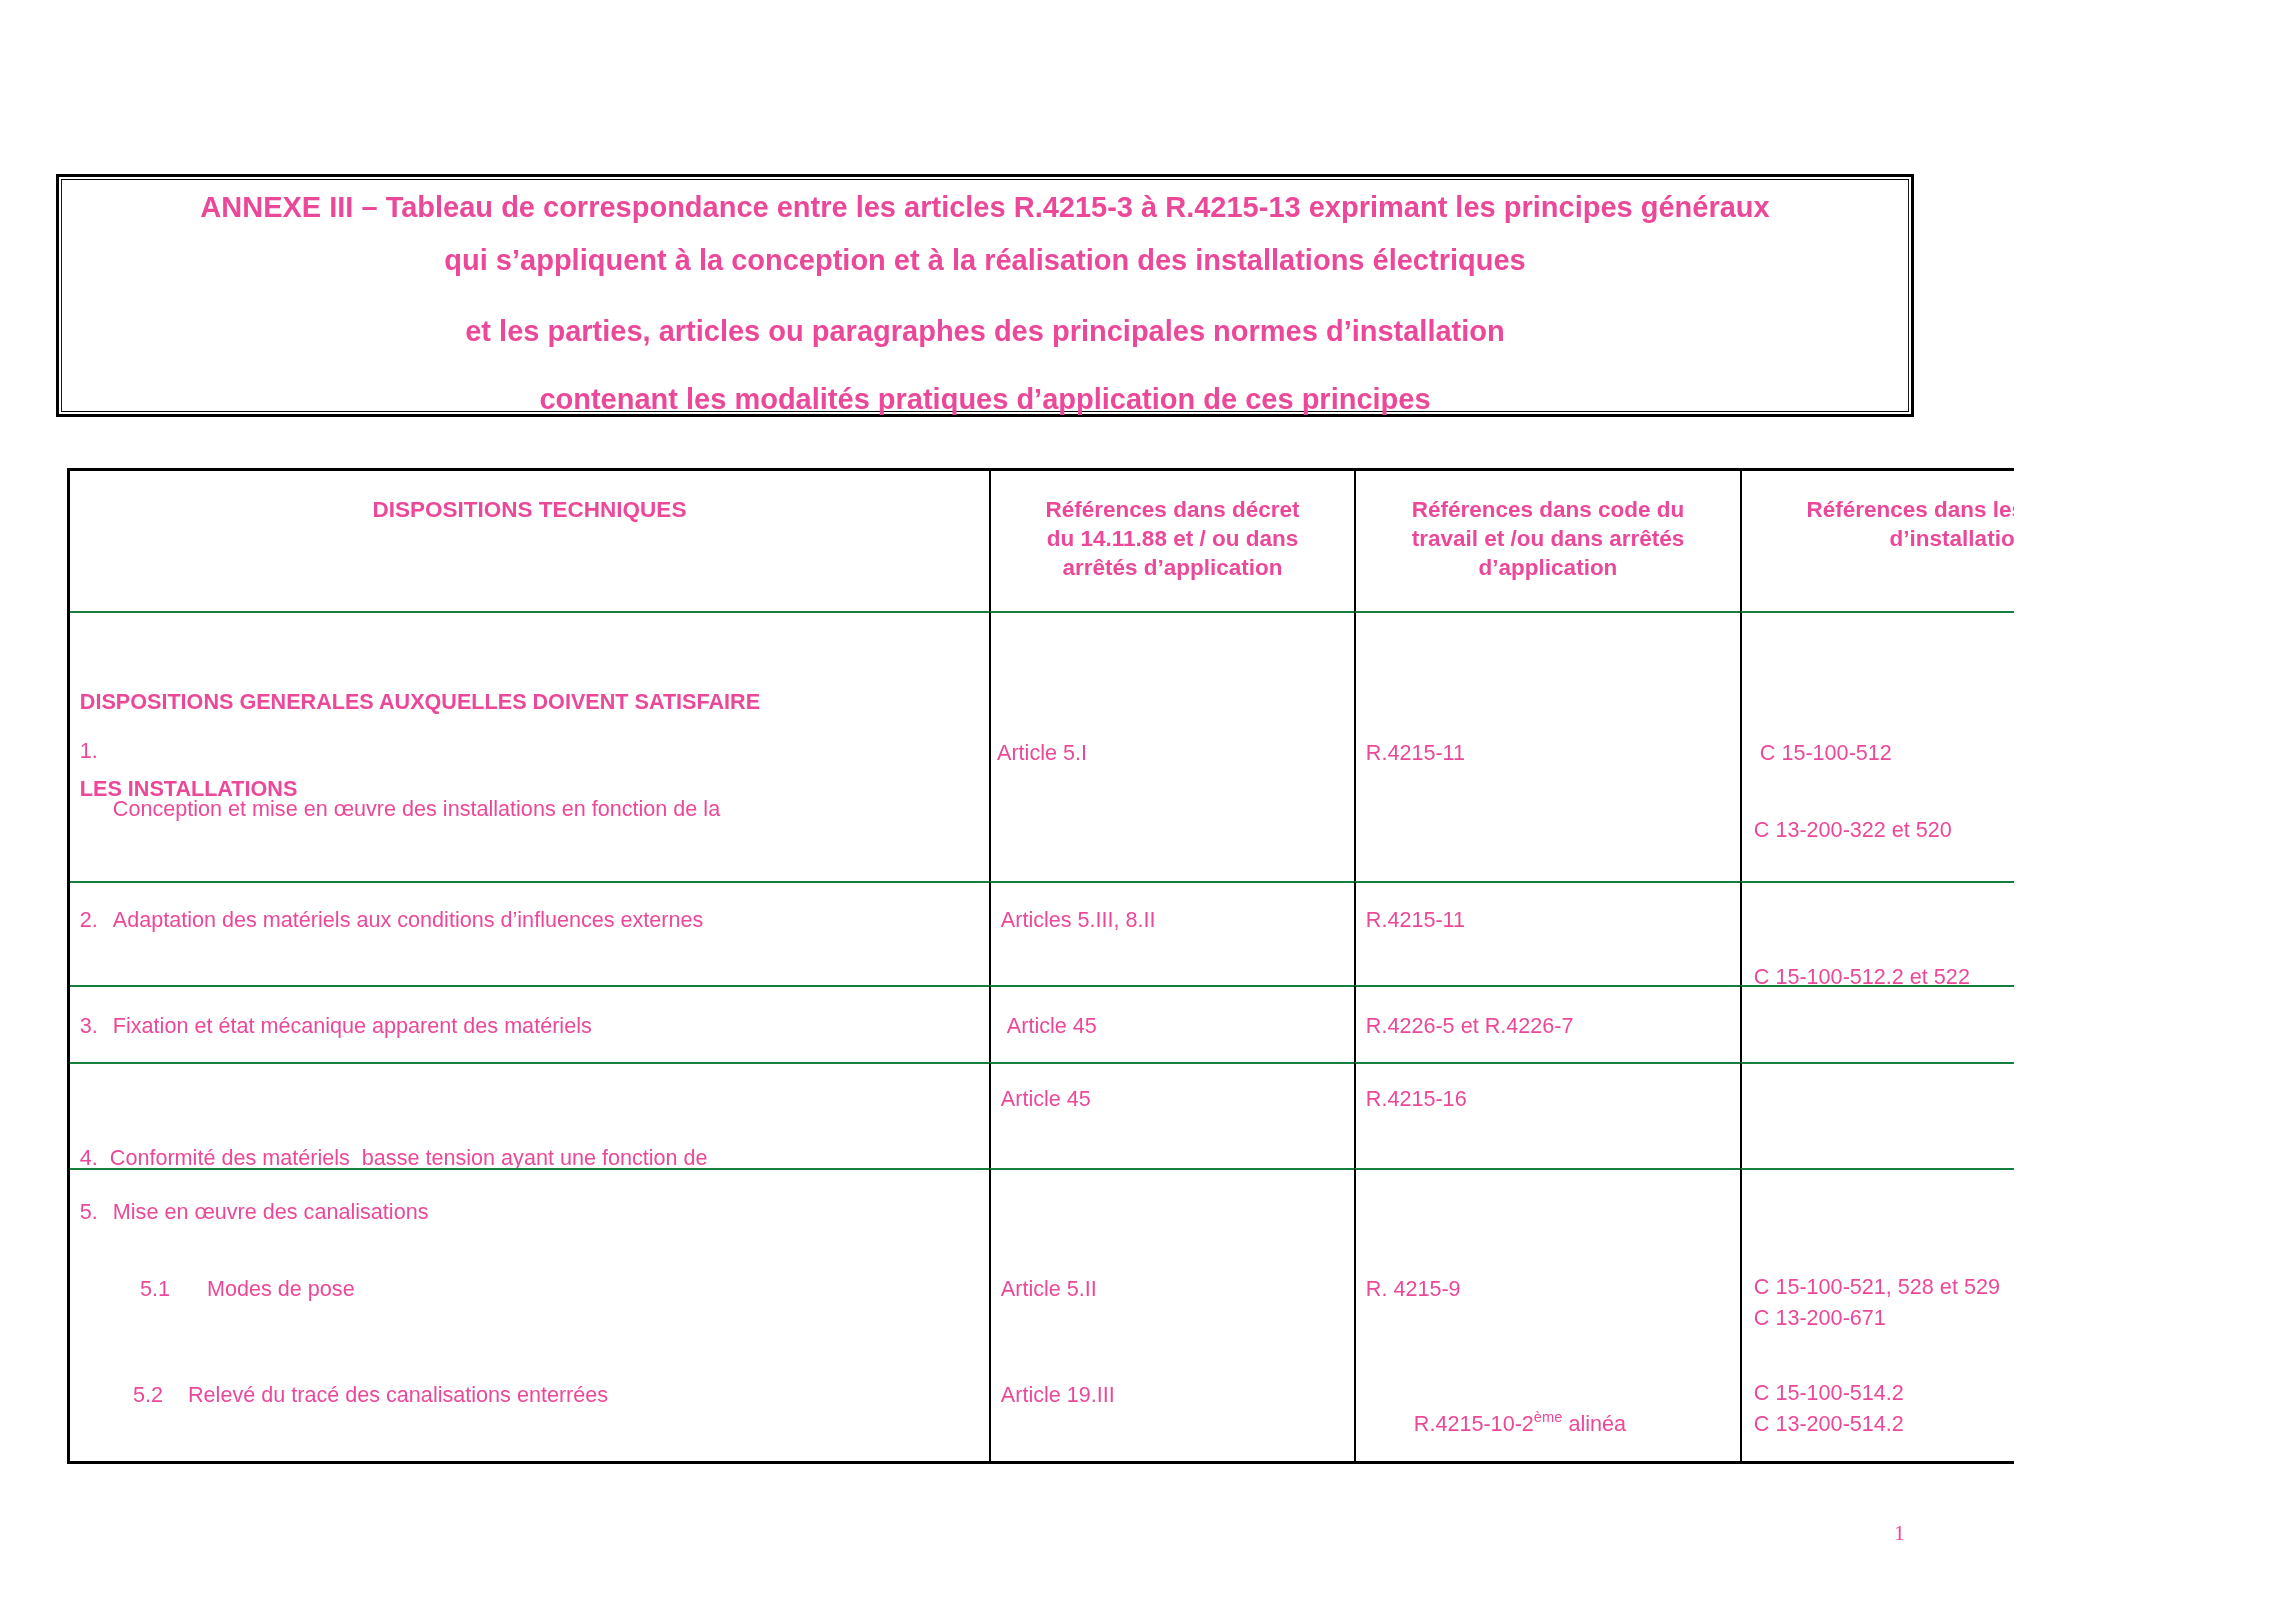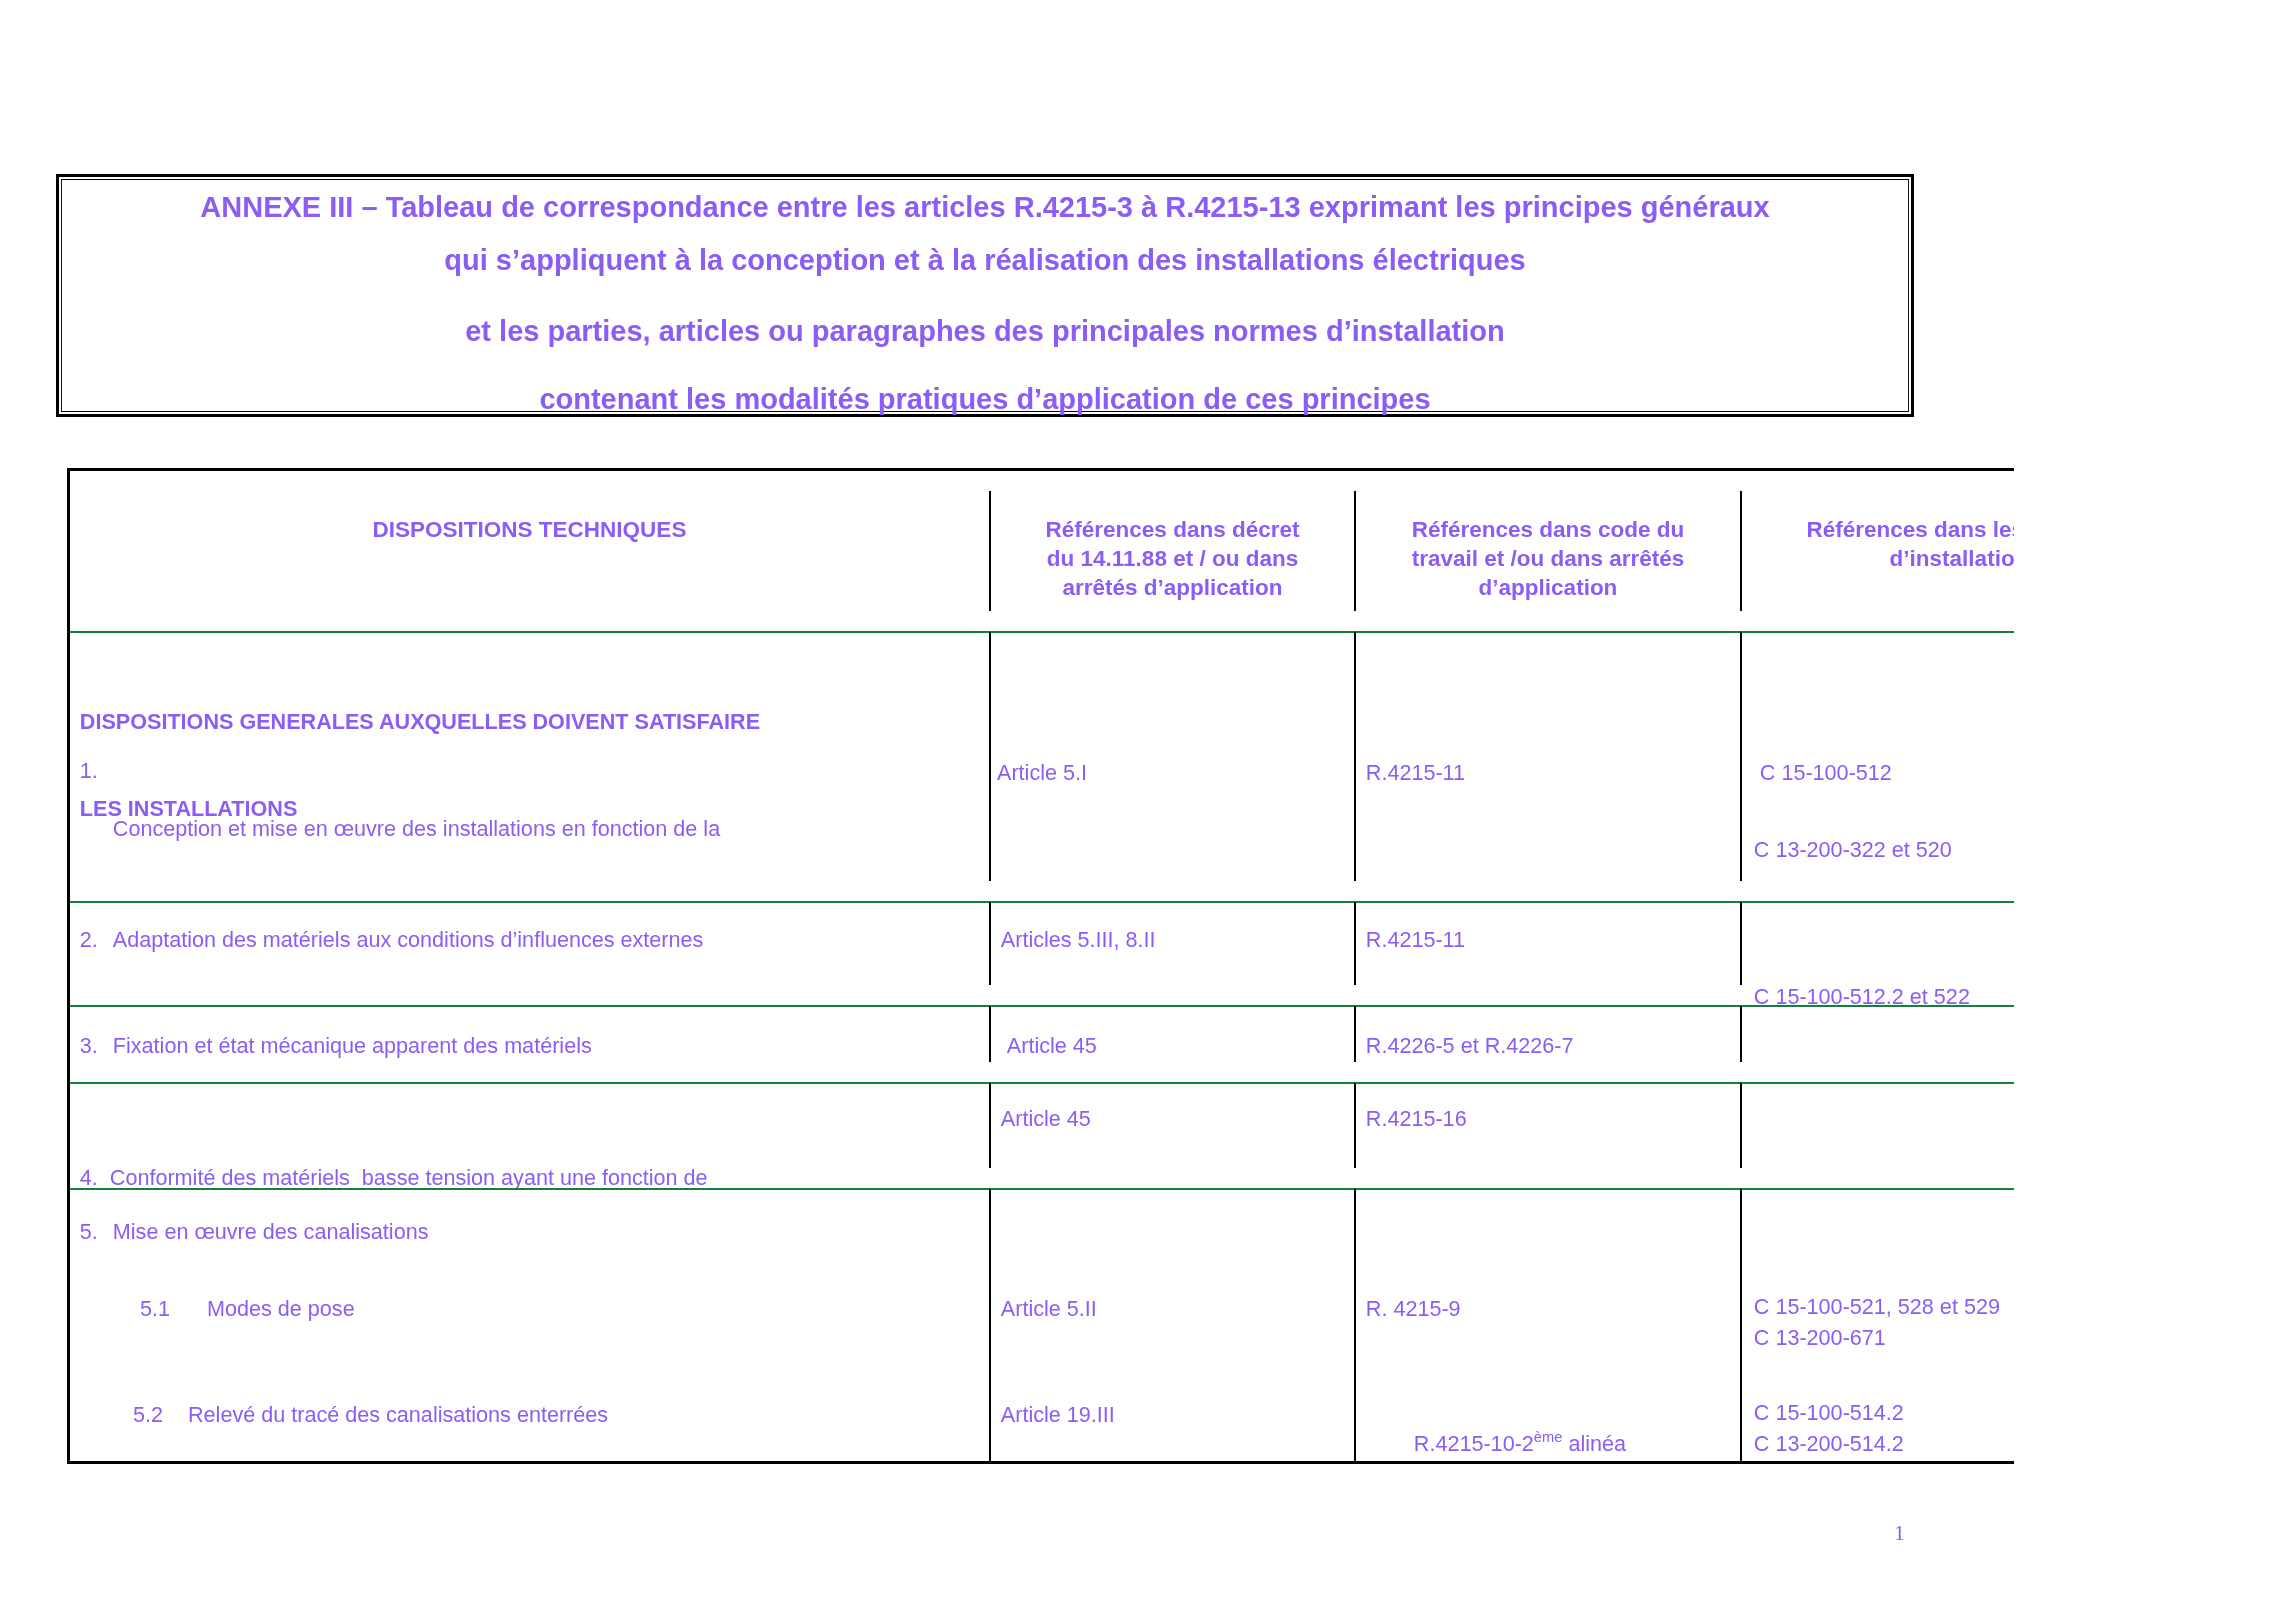--- a/index.html
+++ b/index.html
@@ -1,32 +1,32 @@
 <!DOCTYPE html>
 <html><head>
 <meta charset="utf-8">
 <style>
   html,body{margin:0;padding:0;background:#fff;}
   .page{position:relative;width:2014px;height:1620px;background:#ffffff;
-        font-family:"Liberation Sans",sans-serif;color:#8b5cf6;overflow:hidden;}
+        font-family:"Liberation Sans",sans-serif;color:#ec4899;overflow:hidden;}
 
   
   .title-box{position:absolute;left:56px;top:174px;width:1852px;height:237px;
              border:3.9px solid #000;
              box-shadow: inset 0 0 0 2px #fff, inset 0 0 0 2.9px #000;
              text-align:center;font-weight:bold;font-size:29px;}
   .title-line{line-height:37px;}
   .tl1{margin-top:11.8px;} .tl2{margin-top:16.7px;} .tl3{margin-top:34px;} .tl4{margin-top:31px;}
 
   
   .corr-table{position:absolute;left:67px;top:468px;border:3.9px solid #000;
               display:grid;
               grid-template-columns:919px 365px 386px 436px;
               grid-template-rows:140px 270px 104px 77px 106px 293px;}
-  .cell{position:relative;box-sizing:border-box;font-size:21.6px;background:#fff;margin-top:20px;}
+  .cell{position:relative;box-sizing:border-box;font-size:21.6px;background:#fff;}
   .bl{border-left:2px solid #000;}
   .bt{border-top:2px solid #15803d;}
 
   .hdr{font-weight:bold;font-size:22.5px;text-align:center;padding-top:23.5px;line-height:29px;}
   .hdr div{white-space:pre-wrap;}
 
   .blk{position:absolute;line-height:29px;white-space:pre-wrap;}
   .bold{font-weight:bold;}
   .item{position:absolute;display:flex;line-height:29px;}
   .item .num{flex:0 0 33px;white-space:pre;}

